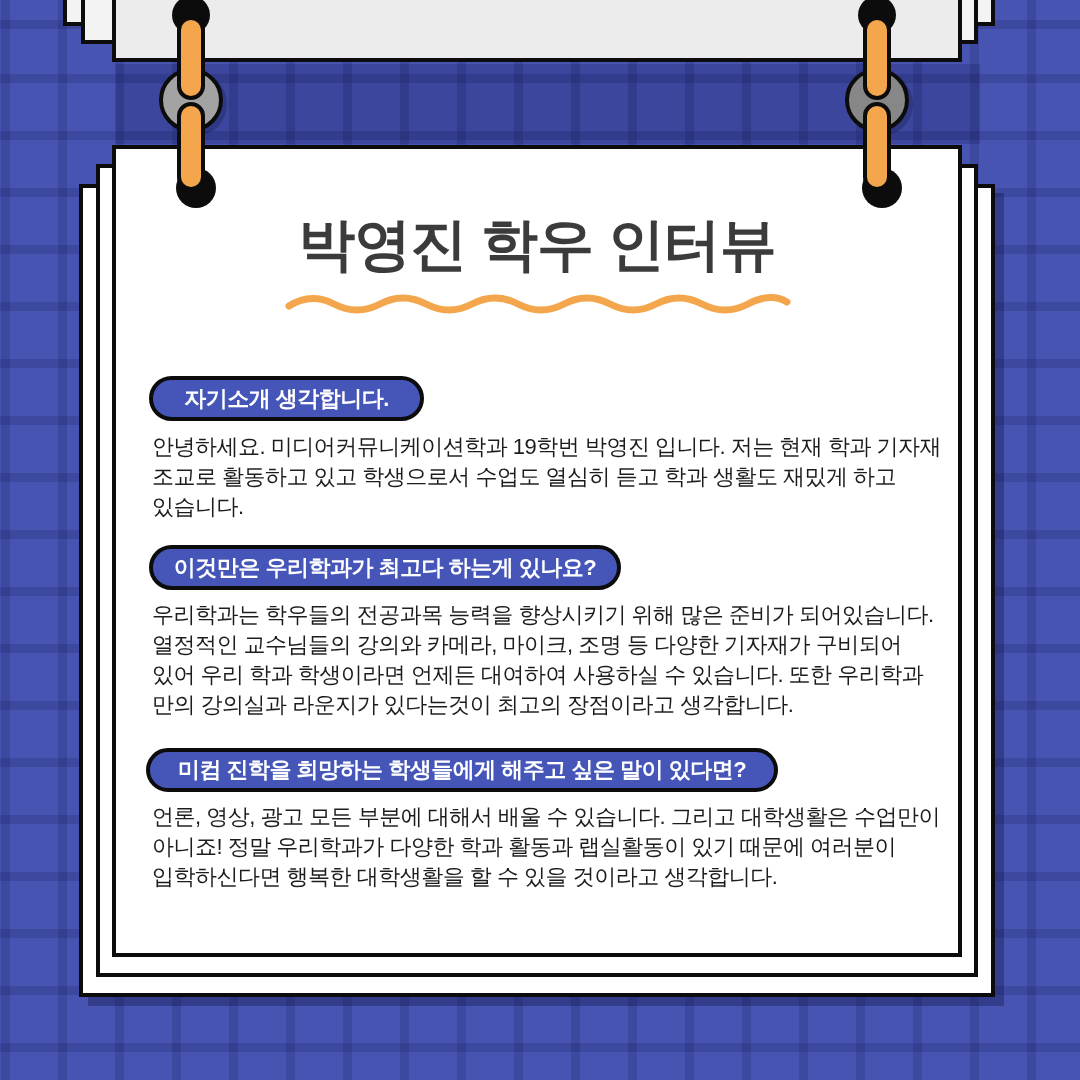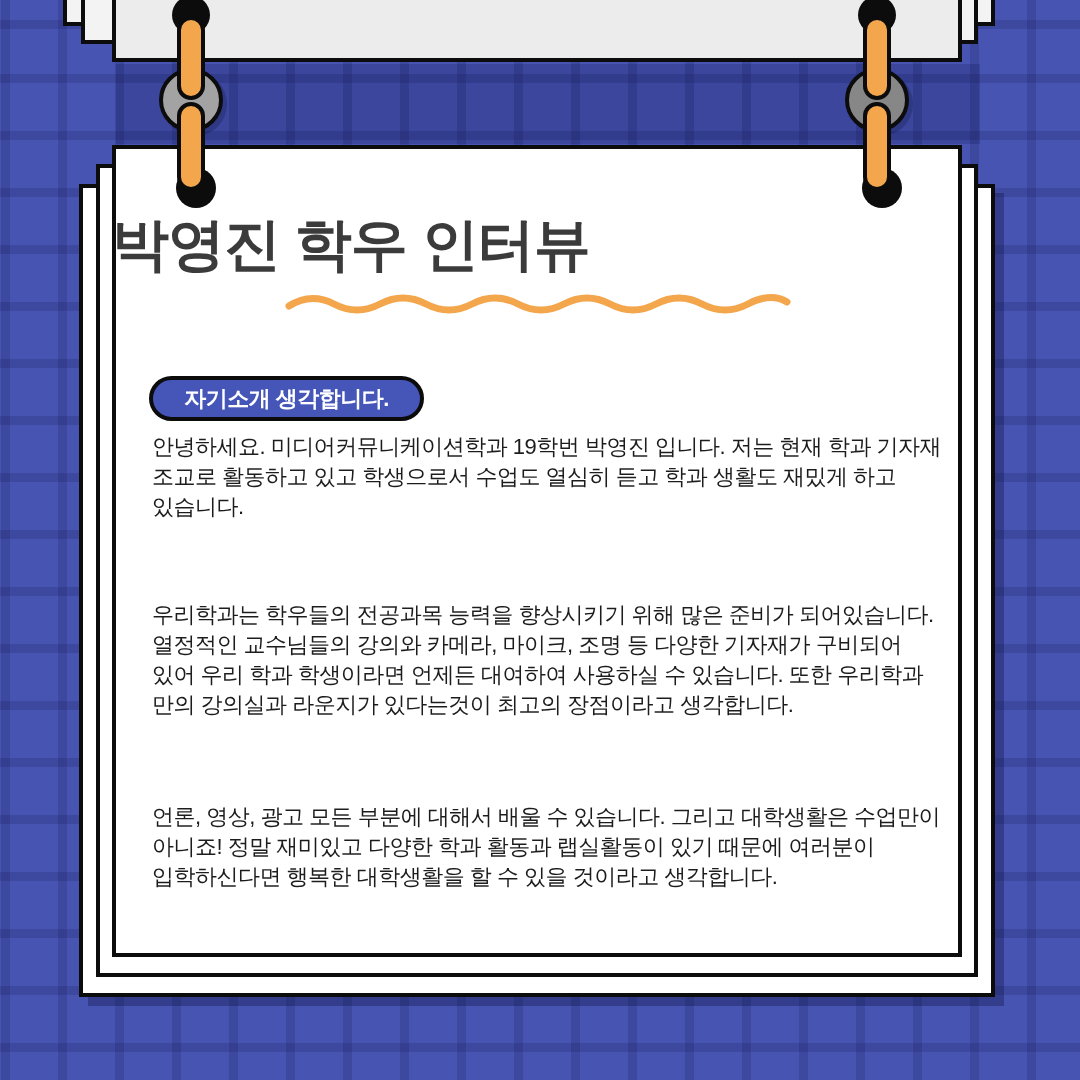--- a/index.html
+++ b/index.html
@@ -37,21 +37,21 @@
     background:#F3A64C; border:4px solid #0c0c0c; box-sizing:border-box;
   }
   .ring .cap1{top:20px; height:84px;}
   .ring .cap2{top:106px; height:89px;}
   #ring-left{left:158px;}
   #ring-right{left:844px;}
   #ring-left .hole{background:#A3A3A3;}
   #ring-right .hole{background:#878787;}
   
   #title{
-    left:112px; top:213px; width:850px; 
+    left:112px; top:213px; width:850px; text-align:center;
     font-size:57px; line-height:1.1; font-weight:900; color:#3B3B3B; letter-spacing:-1px;
   }
   #wave{left:284px; top:288px; width:508px; height:28px;}
   .pill{
     background:#4556B8; border:4px solid #0c0c0c; border-radius:27px;
     color:#FFFFFF; font-weight:700; font-size:22px;
     display:flex; align-items:center; justify-content:center; text-align:center;
     letter-spacing:-0.5px; white-space:nowrap;
   }
   #pill-1{left:149px; top:376px; width:275px; height:45px;}
@@ -82,23 +82,25 @@
 
   <div id="title" class="abs">박영진 학우 인터뷰</div>
 
   <svg id="wave" class="abs" viewBox="0 0 508 28">
     <path d="M5 18 Q 27 4, 50 16 T 96 16 T 142 16 T 188 16 T 234 16 T 280 16 T 326 16 T 372 16 T 418 16 T 464 16 T 503 14" fill="none" stroke="#F3A64C" stroke-width="7" stroke-linecap="round"></path>
   </svg>
 
   <div id="pill-1" class="abs pill">자기소개 생각합니다.</div>
   <div id="answer-1" class="abs answer">안녕하세요. 미디어커뮤니케이션학과 19학번 박영진 입니다. 저는 현재 학과 기자재 조교로 활동하고 있고 학생으로서 수업도 열심히 듣고 학과 생활도 재밌게 하고 있습니다.</div>
 
+  <div id="pill-2" class="abs pill">이것만은 우리학과가 최고다 하는게 있나요?</div>
   <div id="answer-2" class="abs answer">우리학과는 학우들의 전공과목 능력을 향상시키기 위해 많은 준비가 되어있습니다. 열정적인 교수님들의 강의와 카메라, 마이크, 조명 등 다양한 기자재가 구비되어 있어 우리 학과 학생이라면 언제든 대여하여 사용하실 수 있습니다. 또한 우리학과 만의 강의실과 라운지가 있다는것이 최고의 장점이라고 생각합니다.</div>
 
-  <div id="answer-3" class="abs answer">언론, 영상, 광고 모든 부분에 대해서 배울 수 있습니다. 그리고 대학생활은 수업만이 아니죠! 정말 재미있고 다양한 학과 활동과 랩실활동이 있기 때문에 여러분이 입학하신다면 행복한 대학생활을 할 수 있을 것이라고 생각합니다.</div>
+  <div id="pill-3" class="abs pill">미컴 진학을 희망하는 학생들에게 해주고 싶은 말이 있다면?</div>
+  <div id="answer-3" class="abs answer">언론, 영상, 광고 모든 부분에 대해서 배울 수 있습니다. 그리고 대학생활은 수업만이 아니죠! 정말 우리학과가 다양한 학과 활동과 랩실활동이 있기 때문에 여러분이 입학하신다면 행복한 대학생활을 할 수 있을 것이라고 생각합니다.</div>
 
   <div id="ring-left" class="abs ring">
     <div class="hole"></div>
     <div class="knob-top"></div>
     <div class="knob-bottom"></div>
     <div class="cap cap1"></div>
     <div class="cap cap2"></div>
   </div>
   <div id="ring-right" class="abs ring">
     <div class="hole"></div>

